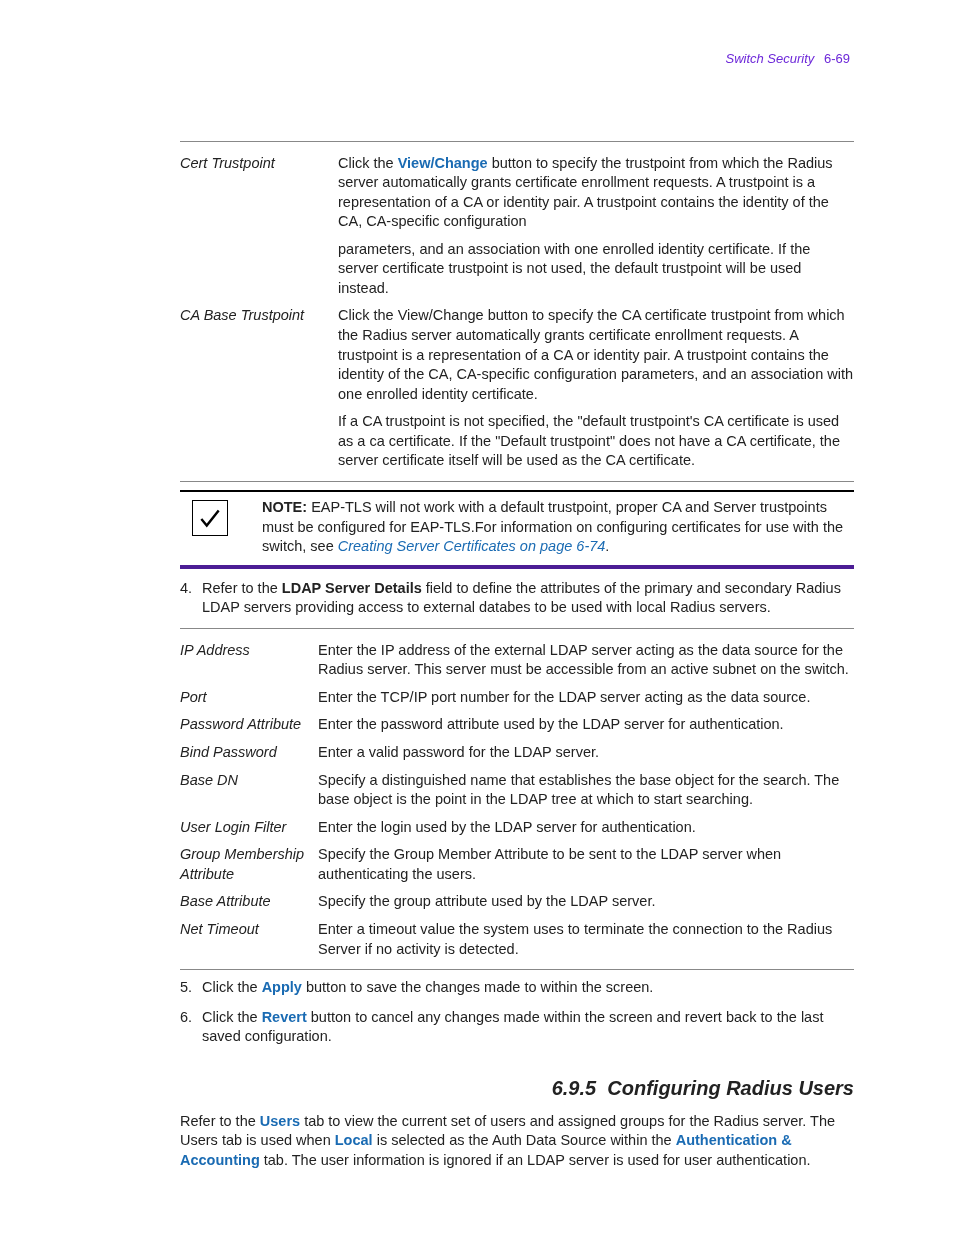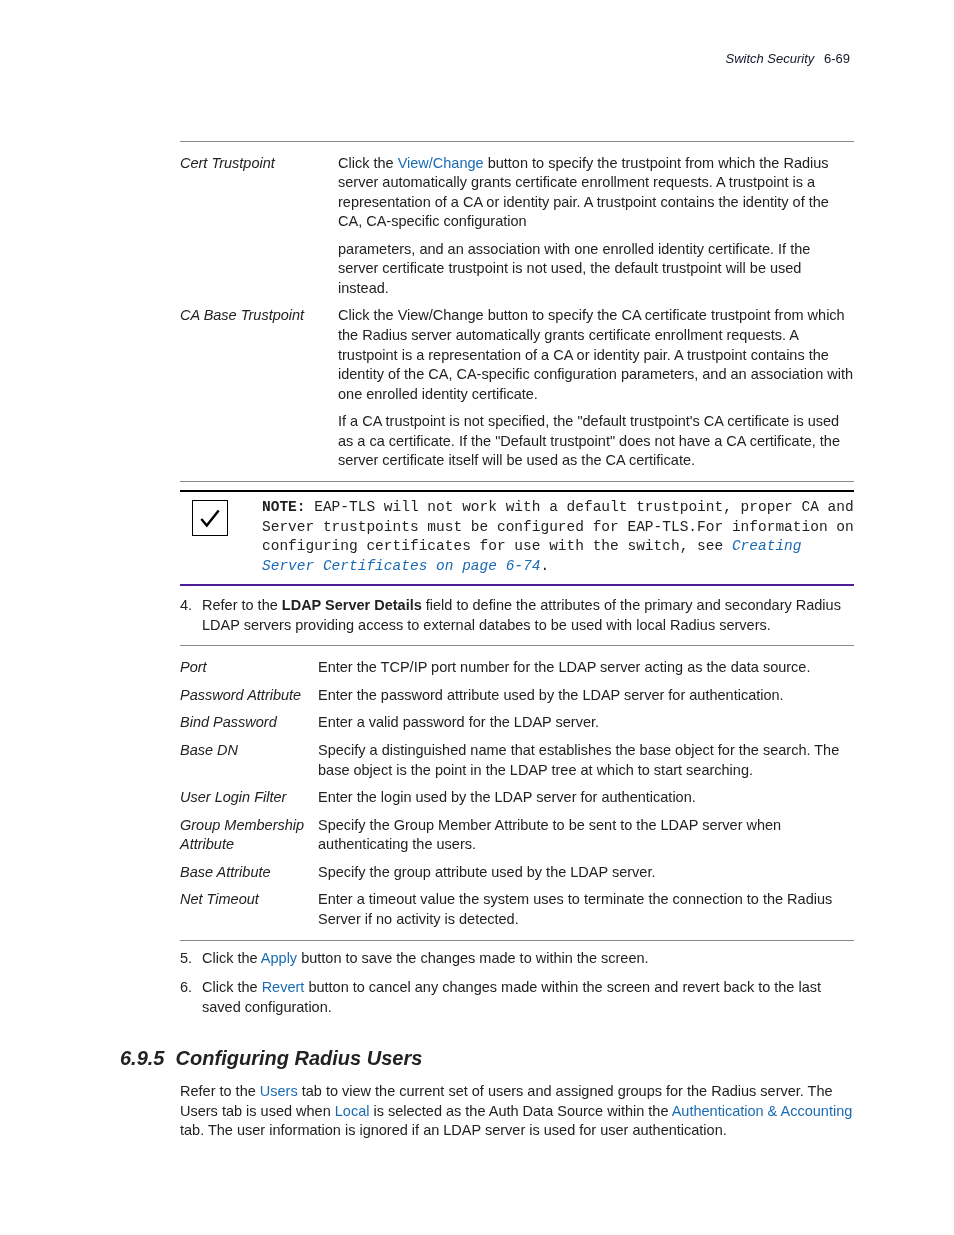--- a/index.html
+++ b/index.html
@@ -9,48 +9,47 @@
     margin: 0;
     padding: 50px 100px 80px 120px;
     line-height: 1.35;
     width: 954px;
     box-sizing: border-box;
     background: #fff;
   }
   .header-line {
     text-align: right;
     font-size: 13px;
-    color: #0f172a;
+    color: #6d28d9;
     padding-right: 4px;
   }
   .header-line .chapter-name { font-style: italic; margin-right: 6px; }
   .main-content { margin-top: 73px; margin-left: 60px; }
   .hr-thin  { border: none; border-top: 1px solid #888; margin: 6px 0 8px 0; }
 
   .deftable { display: table; width: 100%; border-collapse: collapse; }
   .defrow   { display: table-row; }
   .defterm  { display: table-cell; width: 150px; font-style: italic; vertical-align: top; padding: 4px 8px 4px 0; }
   .defdesc  { display: table-cell; vertical-align: top; padding: 4px 0; }
   .defdesc p { margin: 0 0 8px 0; }
   .defdesc p:last-child { margin-bottom: 0; }
 
   .deftable2 .defterm { width: 130px; }
 
-  .bold-link { font-weight: normal; color: #1a6bb3; }
+  .bold-link { font-weight: bold; color: #1a6bb3; }
   .ital-link { font-style: italic; color: #1a6bb3; }
   .bold { font-weight: bold; }
 
   .note-block {
     display: flex;
     align-items: flex-start;
     border-top: 2px solid #000;
-    border-bottom: 2px solid #4c1d95;
+    border-bottom: 4px solid #4c1d95;
     padding: 6px 0 8px 0;
     margin: 6px 0 10px 0;
-    font-family: Liberation Mono, monospace;
   }
   .note-icon-wrap {
     width: 52px;
     flex: 0 0 52px;
     display: flex;
     justify-content: flex-start;
     padding-left: 12px;
     padding-top: 2px;
   }
   .note-icon {
@@ -68,20 +67,21 @@
   .numlist { list-style: none; padding: 0; margin: 8px 0 0 0; }
   .numlist li { display: flex; margin-bottom: 10px; }
   .numlist .num { width: 22px; flex: 0 0 22px; }
   .numlist .txt { flex: 1; }
 
   .section-heading {
     font-weight: bold;
     font-style: italic;
     font-size: 20px;
     margin: 28px 0 10px -60px;
+    text-align: right;
   }
   .section-body p { margin: 0 0 8px 0; }
 </style>
 </head>
 <body>
 
 <div class="header-line">
   <span class="chapter-name">Switch Security</span>
   <span>6-69</span>
 </div>
@@ -124,20 +124,26 @@
     <li>
       <span class="num">4.</span>
       <span class="txt">
         <span>Refer to the </span><span class="bold">LDAP Server Details</span><span> field to define the attributes of the primary and secondary Radius LDAP servers providing access to external databes to be used with local Radius servers.</span>
       </span>
     </li>
   </ol>
 
   <hr class="hr-thin">
   <div class="deftable deftable2" id="table2">
+      <div class="defrow">
+        <div class="defterm">IP Address</div>
+        <div class="defdesc">
+          <p>Enter the IP address of the external LDAP server acting as the data source for the Radius server. This server must be accessible from an active subnet on the switch.</p>
+        </div>
+      </div>
       <div class="defrow">
         <div class="defterm">Port</div>
         <div class="defdesc">
           <p>Enter the TCP/IP port number for the LDAP server acting as the data source.</p>
         </div>
       </div>
       <div class="defrow">
         <div class="defterm">Password Attribute</div>
         <div class="defdesc">
           <p>Enter the password attribute used by the LDAP server for authentication.</p>

